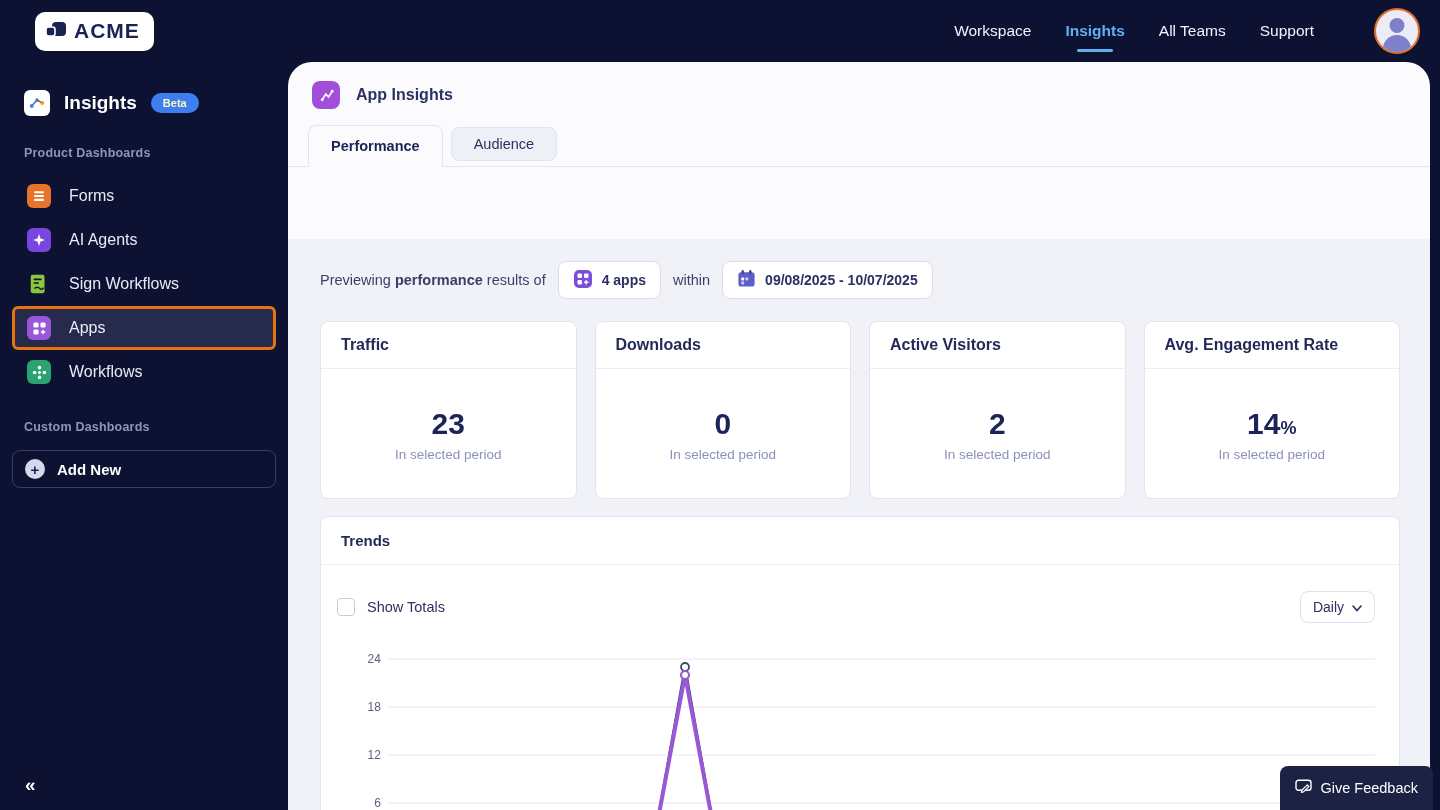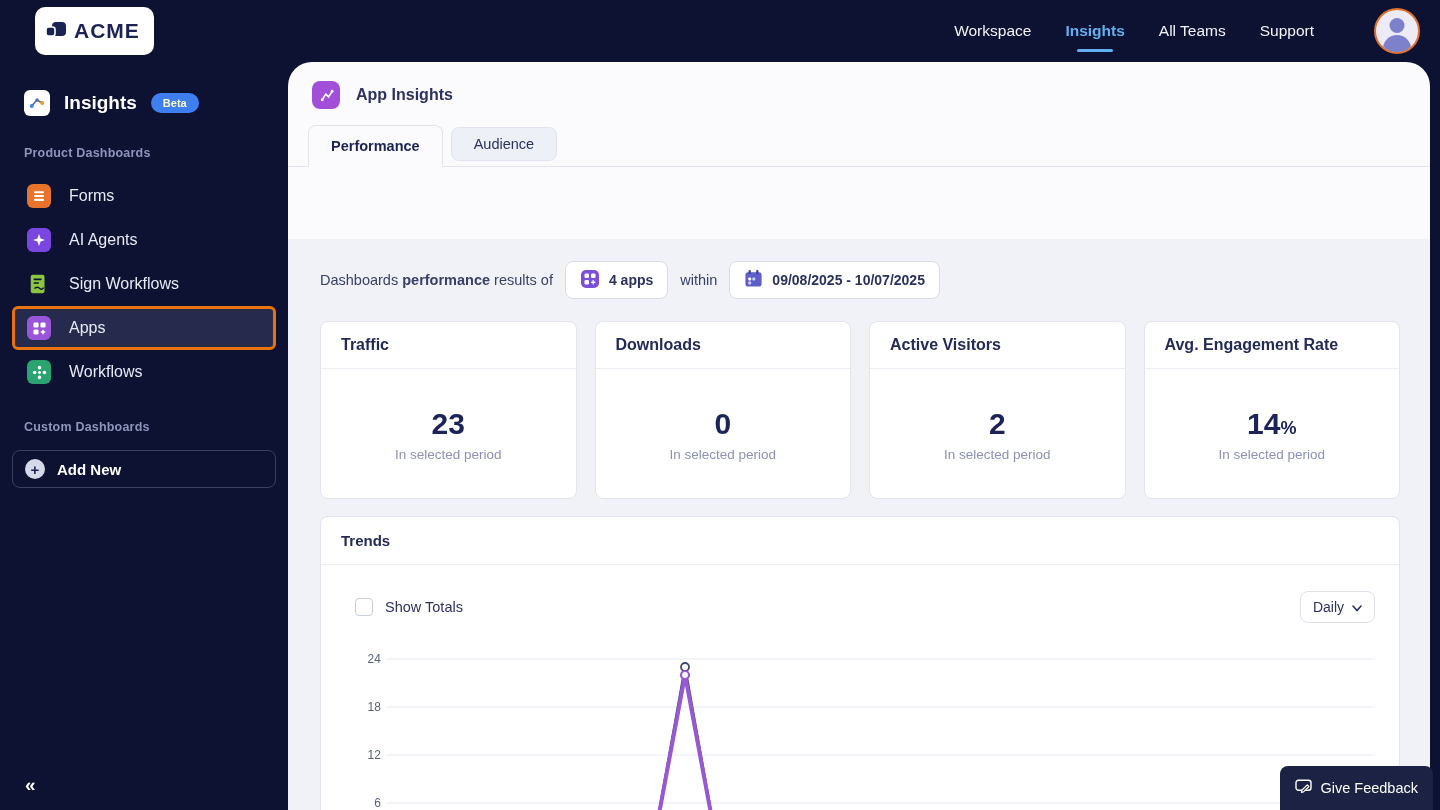--- a/index.html
+++ b/index.html
@@ -1,20 +1,20 @@
 <!DOCTYPE html>
 <html><head>
 <meta charset="utf-8">
 <style>
   * { margin:0; padding:0; box-sizing:border-box; }
   html,body { width:1440px; height:810px; overflow:hidden; background:#0d1132;
     font-family:"Liberation Sans", sans-serif; }
   .topbar { position:absolute; top:0; left:0; width:1440px; height:62px; display:flex;
     align-items:center; justify-content:space-between; padding:0 20px 0 35px; }
-  .logo-box { background:#fff; border-radius:10px; height:48px; padding:0 14px 0 10px;
+  .logo-box { background:#fff; border-radius:10px; height:39px; padding:0 14px 0 10px;
     display:flex; align-items:center; gap:7px; }
   .logo-text { font-size:21px; font-weight:800; color:#1b2355; letter-spacing:1px; }
   .topnav { display:flex; align-items:center; gap:34px; }
   .topnav-item { color:#f3f4fb; font-size:15.5px; cursor:pointer; position:relative; padding:10px 0; }
   .topnav-item.active { color:#63b0f0; font-weight:700; }
   .topnav-item.active::after { content:""; position:absolute; left:50%; transform:translateX(-50%);
     bottom:-2px; width:36px; height:3px; border-radius:2px; background:#63b0f0; }
   .avatar { width:46px; height:46px; border-radius:50%; background:#ecebf6; border:2.5px solid #e0702a;
     margin-left:26px; position:relative; overflow:hidden; cursor:pointer; }
   .avatar .head { position:absolute; top:8px; left:50%; transform:translateX(-50%); width:15px; height:15px;
@@ -71,21 +71,21 @@
   .stat-head { padding:14px 20px; font-size:16px; font-weight:700; color:#232a58;
     border-bottom:1px solid #ededf4; }
   .stat-body { height:130px; display:flex; flex-direction:column; align-items:center; justify-content:center; gap:6px; }
   .stat-value { font-size:30px; font-weight:800; color:#1b2358; }
   .stat-unit { font-size:18px; font-weight:700; }
   .stat-caption { font-size:13.5px; color:#8b91b8; }
 
   .trends-card { background:#fff; border:1px solid #e3e4ee; border-radius:8px; margin-top:17px; height:500px; }
   .trends-head { padding:15px 20px; font-size:15px; font-weight:700; color:#232a58;
     border-bottom:1px solid #ededf4; }
-  .trends-controls { display:flex; align-items:center; justify-content:space-between; padding:26px 24px 0 34px; }
+  .trends-controls { display:flex; align-items:center; justify-content:space-between; padding:26px 24px 0 16px; }
   .show-totals { display:flex; align-items:center; gap:12px; cursor:pointer; }
   .checkbox { width:18px; height:18px; border:1.5px solid #c7cbe0; border-radius:4px; background:#fff; }
   .show-totals-label { font-size:14.5px; color:#2b3160; }
   .interval-select { background:#fff; border:1px solid #dfe0ec; border-radius:8px; height:32px;
     display:flex; align-items:center; gap:8px; padding:0 12px; font-size:14px; color:#2b3160; cursor:pointer; }
   .chart-wrap { padding:12px 24px 0 24px; }
 
   .feedback-btn { position:absolute; right:7px; bottom:0; height:44px; background:#1c2243;
     border-radius:8px 8px 0 0; display:flex; align-items:center; gap:8px; padding:0 15px;
     color:#fff; font-size:14.5px; cursor:pointer; z-index:5; }
@@ -212,21 +212,21 @@
   </div>
 
   <div class="tabbar">
     <div class="tab active">Performance</div>
     <div class="tab inactive">Audience</div>
   </div>
 
   <div class="content">
 
     <div class="filter-row">
-      <span class="filter-text"><span>Dashboards </span><b>performance</b><span> results of</span></span>
+      <span class="filter-text"><span>Previewing </span><b>performance</b><span> results of</span></span>
       <div class="chip-btn">
         <span>
           <svg width="20" height="20" viewBox="0 0 20 20">
             <rect x="1" y="1" width="18" height="18" rx="5" fill="#7c4fd8"></rect>
             <rect x="4.5" y="4.5" width="4.5" height="4.5" rx="1.2" fill="#fff"></rect>
             <rect x="11" y="4.5" width="4.5" height="4.5" rx="1.2" fill="#fff"></rect>
             <rect x="4.5" y="11" width="4.5" height="4.5" rx="1.2" fill="#fff"></rect>
             <rect x="12.6" y="11" width="1.3" height="4.5" rx="0.6" fill="#fff"></rect>
             <rect x="11" y="12.6" width="4.5" height="1.3" rx="0.6" fill="#fff"></rect>
           </svg>

